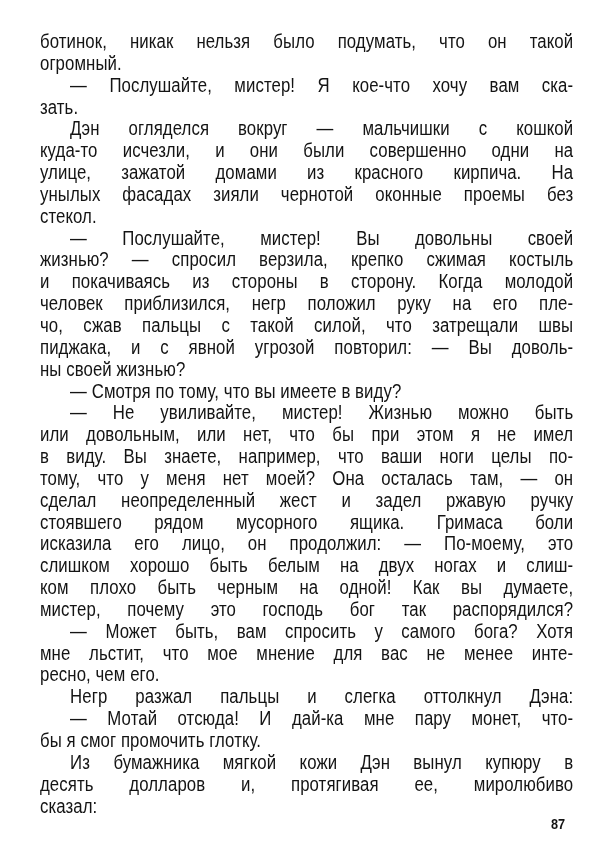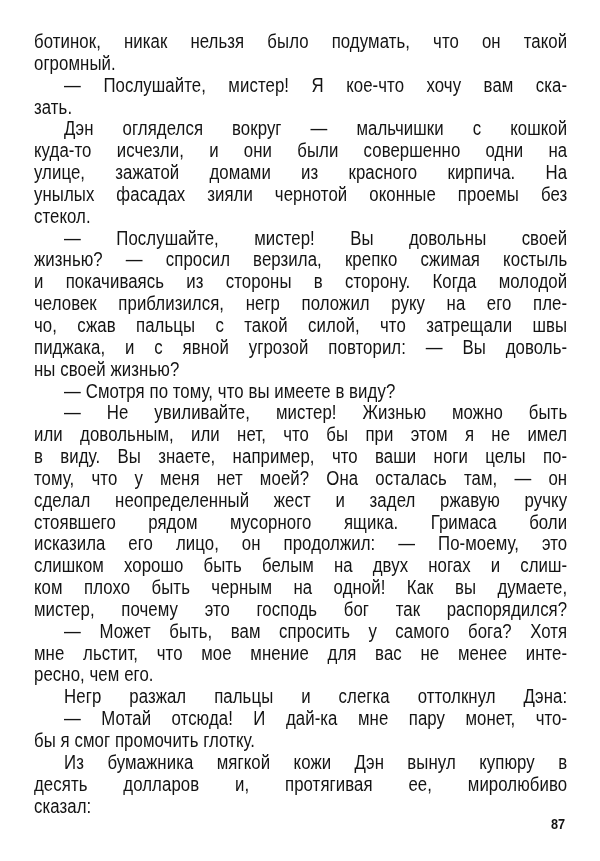--- a/index.html
+++ b/index.html
@@ -9,21 +9,21 @@
     }
     body {
       width: 600px;
       height: 861px;
       position: relative;
       overflow: hidden;
       color: #141414;
     }
     .page {
       position: absolute;
-      left: 34px;
+      left: 40px;
       top: 31px;
       width: 533px;
     }
     .line {
       display: block;
       height: 21.85px;
       line-height: 21.85px;
       font-family: "Liberation Sans", sans-serif;
       font-size: 19.5px;
       white-space: nowrap;

